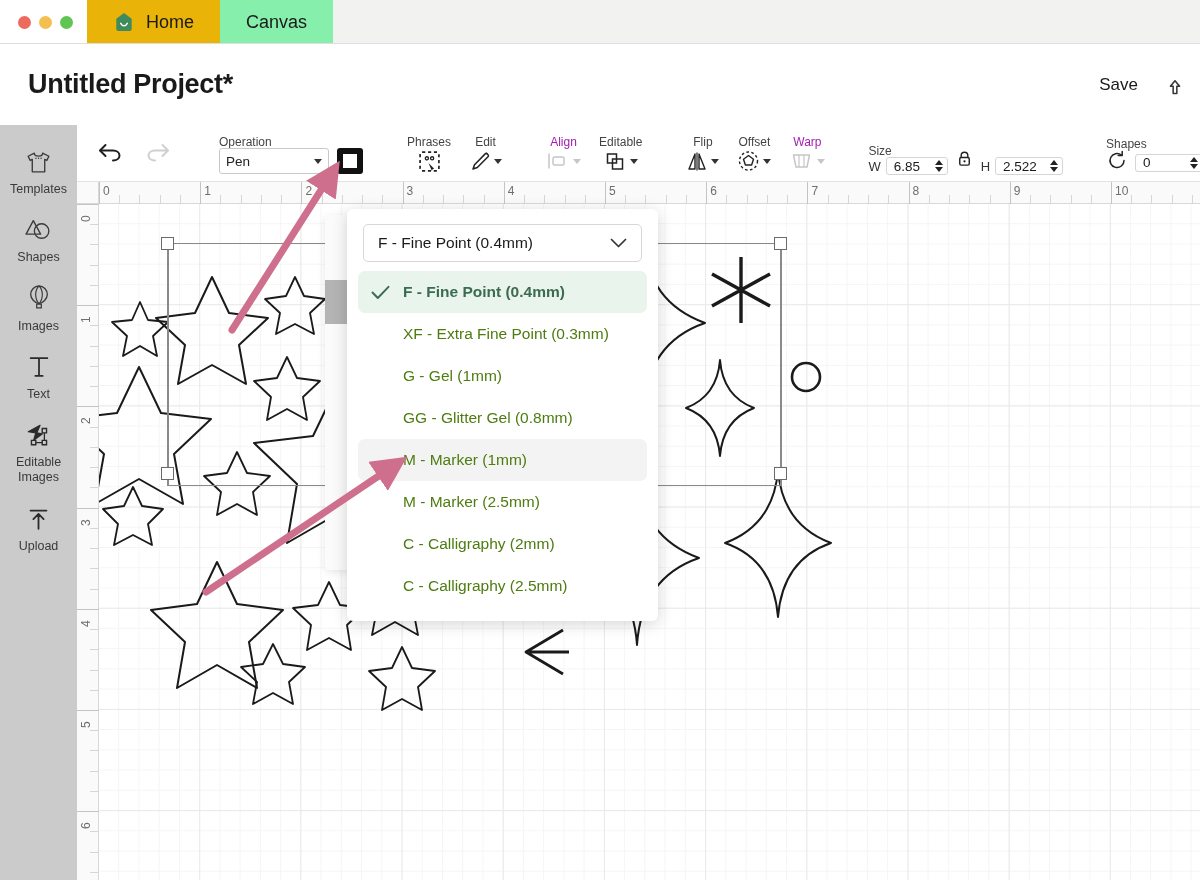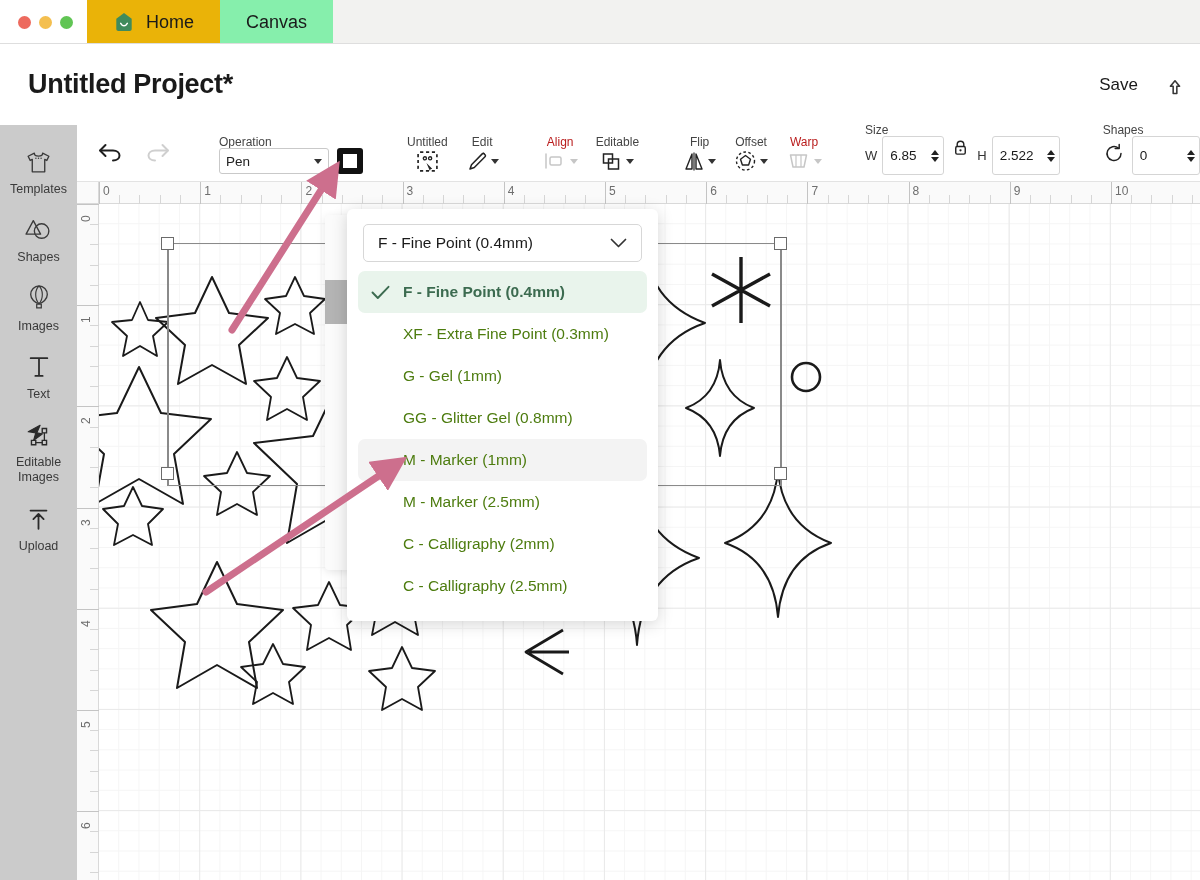--- a/index.html
+++ b/index.html
@@ -65,21 +65,21 @@
   
   #toolbar {
     position: absolute; left: 77px; right: 0; top: 125px; height: 57px;
     background: #fff; display: flex; align-items: stretch;
     border-bottom: 1px solid #e3e3e3; z-index: 20;
   }
   .tgroup { display: flex; align-items: flex-end; padding: 0 10px 7px; }
   .tsep { width: 1px; background: #e0e0e0; margin: 11px 3px 11px; }
   .tcell { display: flex; flex-direction: column; align-items: center; padding: 0 9px; }
   .tlabel { font-size: 12px; color: #444; line-height: 1; }
-  .tlabel.dim { color: #b91c1c; }
+  .tlabel.dim { color: #a21caf; }
   .ticon { height: 26px; display: flex; align-items: center; justify-content: center; gap: 3px; cursor: pointer; }
   .caret { width: 0; height: 0; border-left: 4px solid transparent; border-right: 4px solid transparent; border-top: 5px solid #333; }
   .caret.dim { border-top-color: #c6c6c6; }
 
   #undo-redo { display: flex; align-items: center; gap: 22px; padding: 0 20px 0 18px; }
 
   .op-select {
     width: 110px; height: 26px; border: 1px solid #c9c9c9; border-radius: 3px;
     background: #fff; font-size: 13.5px; color: #222; padding: 0 6px;
     display: flex; align-items: center; position: relative; cursor: pointer;
@@ -90,21 +90,21 @@
   }
   #swatch-btn {
     width: 26px; height: 26px; background: #111; border-radius: 3px;
     display: flex; align-items: center; justify-content: center; cursor: pointer; margin-left: 8px;
   }
   #swatch-btn i { display: block; width: 14px; height: 14px; background: #fff; }
 
   .sizefield { display: flex; align-items: center; gap: 5px; }
   .sizefield .sl { font-size: 13px; color: #333; }
   .numbox {
-    width: 62px; height: 39px; border: 1px solid #d5d5d5; border-radius: 3px;
+    width: 62px; height: 18px; border: 1px solid #d5d5d5; border-radius: 3px;
     background: #fff; font-size: 13.5px; color: #1a1a1a; display: flex;
     align-items: center; padding: 0 18px 0 7px; position: relative;
   }
   .numbox.wide { width: 68px; }
   .spin {
     position: absolute; right: 4px; top: 50%; transform: translateY(-50%);
     display: flex; flex-direction: column; gap: 2px; cursor: pointer;
   }
   .spin b { width: 0; height: 0; border-left: 4px solid transparent; border-right: 4px solid transparent; }
   .spin b.up { border-bottom: 5px solid #222; }
@@ -317,21 +317,21 @@
           <i></i>
         </div>
       </div>
     </div>
   </div>
 
   <div class="tsep"></div>
 
   <div class="tgroup">
     <div class="tcell">
-      <span class="tlabel">Untitled</span>
+      <span class="tlabel">Phrases</span>
       <span class="ticon">
         <svg width="23" height="23" viewBox="0 0 22 22">
             <rect x="2" y="2" width="18" height="18" rx="2" fill="none" stroke="#222" stroke-width="1.6" stroke-dasharray="3 2.6"></rect>
             <circle cx="8.5" cy="8" r="1.5" fill="none" stroke="#222" stroke-width="1.3"></circle>
             <circle cx="13.5" cy="8" r="1.5" fill="none" stroke="#222" stroke-width="1.3"></circle>
             <path d="M10 12.5l5.5 5.5-1.6.4-.6 1.6z" fill="#222"></path>
           </svg>
       </span>
     </div>
     <div class="tcell">

